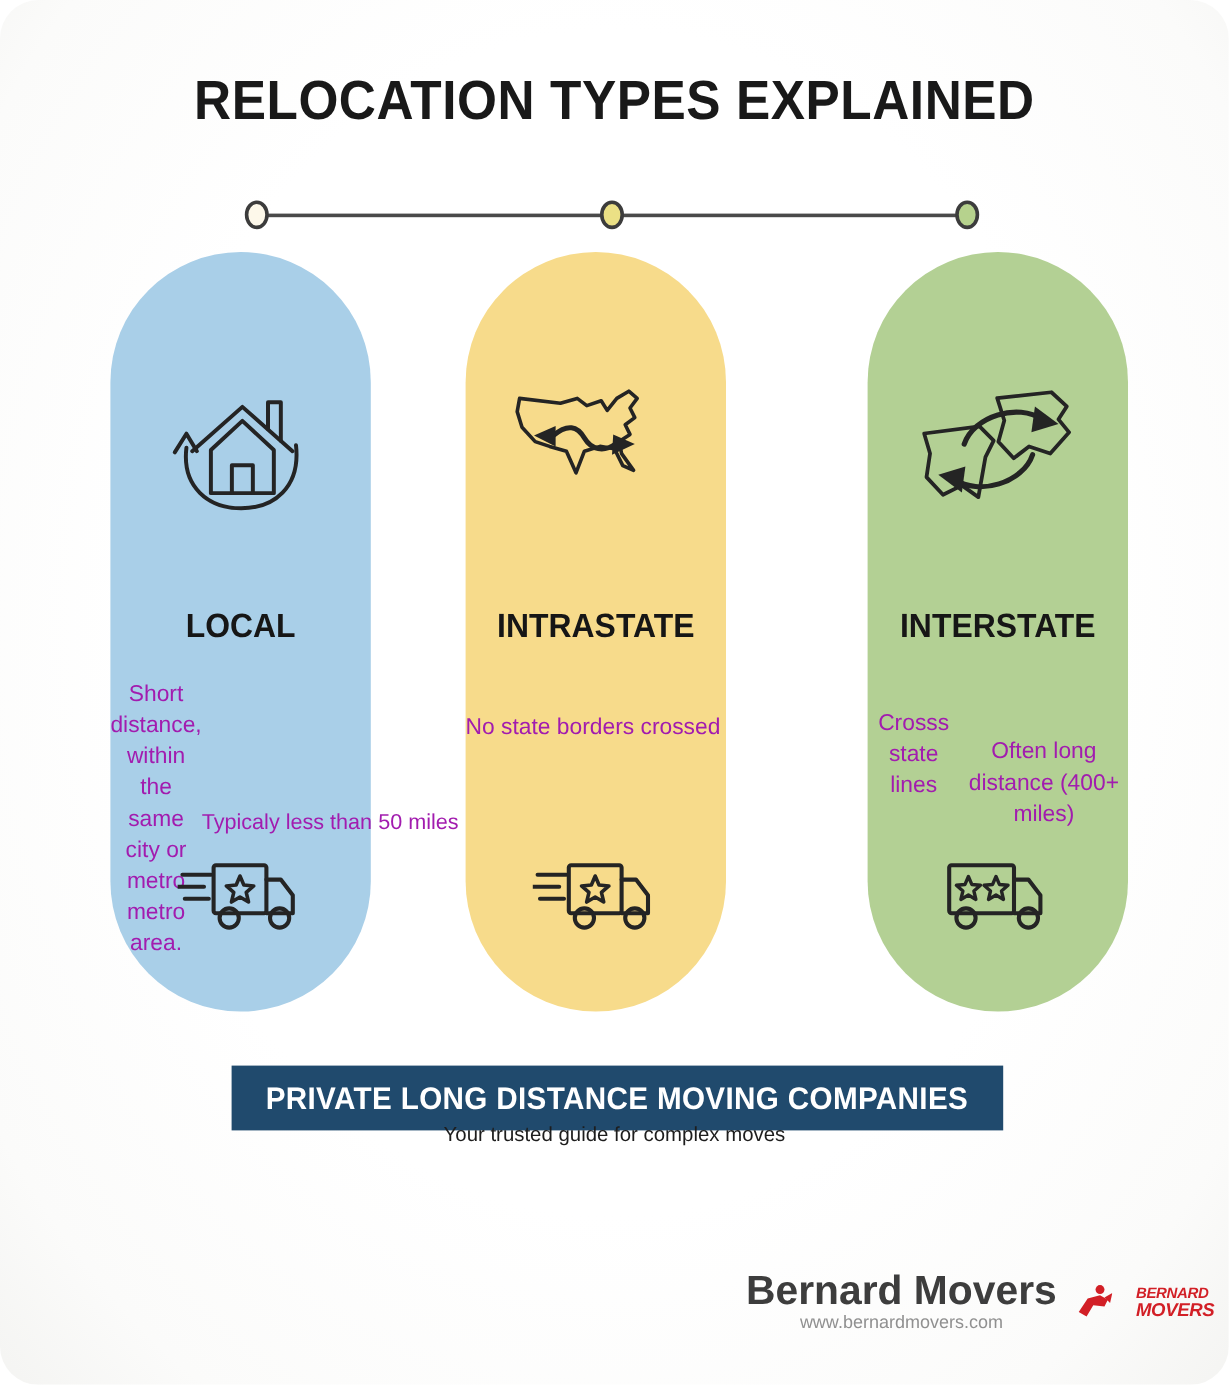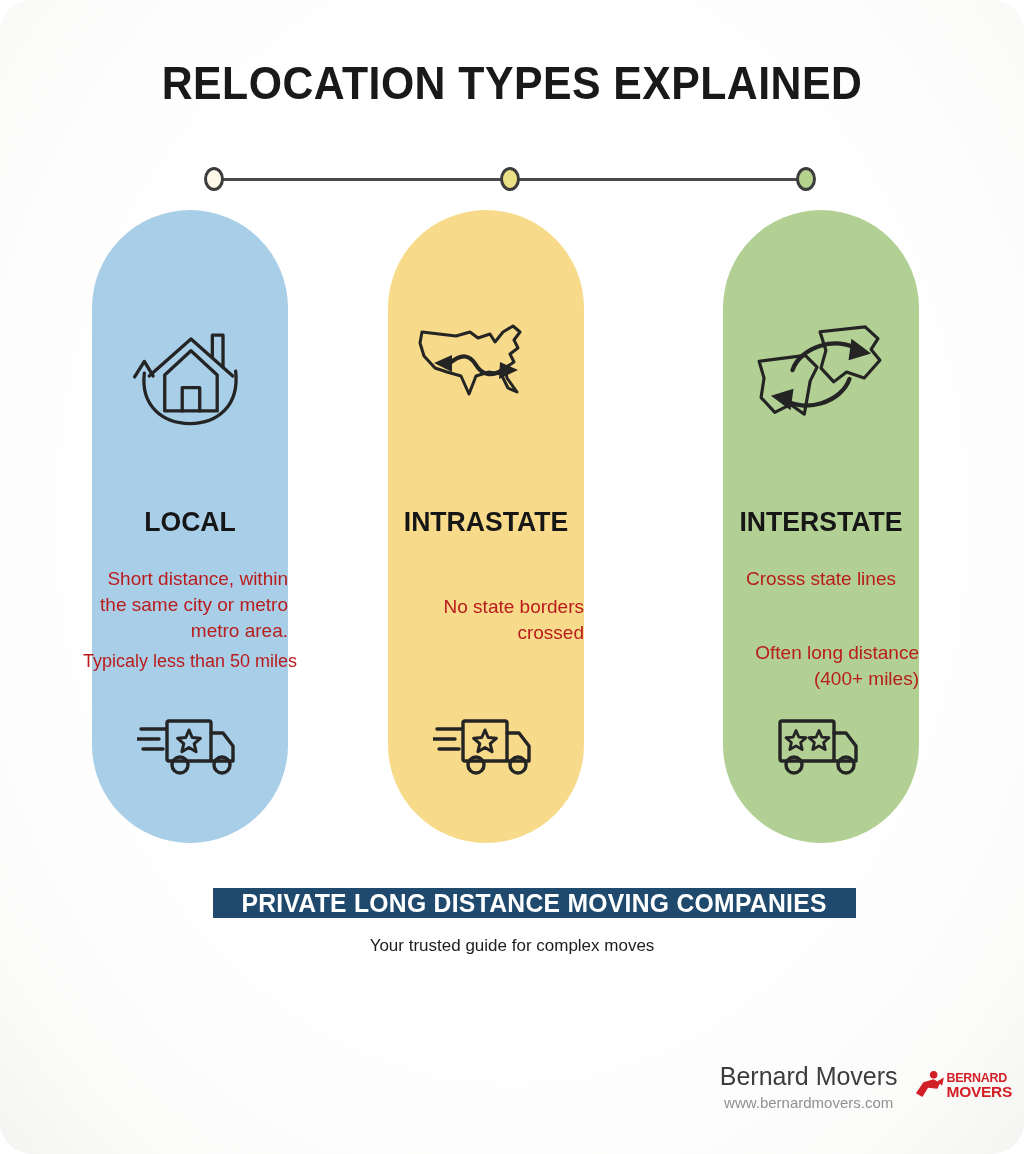--- a/index.html
+++ b/index.html
@@ -15,52 +15,52 @@
     transform: scaleX(0.93); letter-spacing: 0.5px; white-space: nowrap;
   }
   
   .timeline-line { position: absolute; top: 178px; left: 214px; width: 592px; height: 3px; background: #4a4a4a; }
   .timeline-dot {
     position: absolute; top: 167px; width: 20px; height: 24px;
     border: 3px solid #3c3c3c; border-radius: 50%; background: #fff;
   }
   .dot-1 { left: 204px; } .dot-2 { left: 500px; } .dot-3 { left: 796px; }
   
-  .card { position: absolute; top: 210px; width: 196px; height: 633px; border-radius: 122px; }
+  .card { position: absolute; top: 210px; width: 217px; height: 633px; border-radius: 122px; }
   .card-local { left: 92px; } .card-intrastate { left: 388px; } .card-interstate { left: 723px; }
   .card-icon { position: absolute; top: 90px; left: 0; width: 100%; height: 150px;
     display: flex; align-items: center; justify-content: center; }
   .card-title { position: absolute; top: 296px; left: 0; width: 100%; text-align: center;
     font-size: 28px; font-weight: bold; color: #161616; transform: scaleX(0.95); white-space: nowrap; }
   .card-body { position: absolute; top: 356px; left: 0; width: 100%;
-    display: flex; flex-direction: column; align-items: center;
-    font-size: 19px; line-height: 26px; color: #b91c1c; text-align: right; }
+    display: flex; flex-direction: row; align-items: center;
+    font-size: 19px; line-height: 26px; color: #a21caf; text-align: center; }
   .card-desc { max-width: 222px; }
   .card-note { margin-top: 4px; max-width: 236px; }
   .card-local .card-note { white-space: nowrap; font-size: 18px; }
   .card-intrastate .card-desc { max-width: 190px; }
   .card-intrastate .card-note { margin-top: 28px; }
   .card-interstate .card-note { margin-top: 48px; max-width: 200px; }
   .card-truck { position: absolute; top: 498px; left: 0; width: 100%;
     display: flex; justify-content: center; }
   .s { fill: none; stroke: #242424; stroke-width: 3.4; stroke-linejoin: round; stroke-linecap: round; }
   .sf { fill: #242424; stroke: none; }
   
-  .banner { position: absolute; top: 888px; left: 193px; width: 643px; height: 30px;
-    display: flex; align-items: center; justify-content: center; background: #204a6d; margin-left: 20px; }
+  .banner { position: absolute; top: 888px; left: 193px; width: 643px; height: 54px;
+    display: flex; align-items: center; justify-content: center; background: #204a6d; }
   .banner-label { color: #ffffff; font-size: 26px; font-weight: bold;
     transform: scaleX(0.95); white-space: nowrap; letter-spacing: 0.3px; }
   .tagline { position: absolute; top: 936px; left: 0; width: 100%; text-align: center;
     font-size: 17px; color: #1d1d1d; }
   
   .footer { position: absolute; top: 1062px; right: 12px; display: flex; align-items: flex-start; gap: 16px; }
   .footer-text { text-align: center; }
-  .footer-company { font-size: 25px; font-weight: normal; color: #3d3d3d; line-height: 28px; }
+  .footer-company { font-size: 34px; font-weight: bold; color: #3d3d3d; line-height: 28px; }
   .footer-website { font-size: 15px; color: #909090; line-height: 26px; }
-  .brand-logo { display: flex; align-items: center; gap: 3px; margin-top: 8px; }
+  .brand-logo { display: flex; align-items: center; gap: 20px; margin-top: 8px; font-style: italic; }
   .brand-text { font-weight: bold; line-height: 1.02; letter-spacing: -0.3px; color: #d21f26; }
   .brand-line1 { font-size: 12.5px; }
   .brand-line2 { font-size: 15.5px; }
 </style>
 </head>
 <body>
 
 <div class="poster">
 
   <div class="page-title">RELOCATION TYPES EXPLAINED</div>

